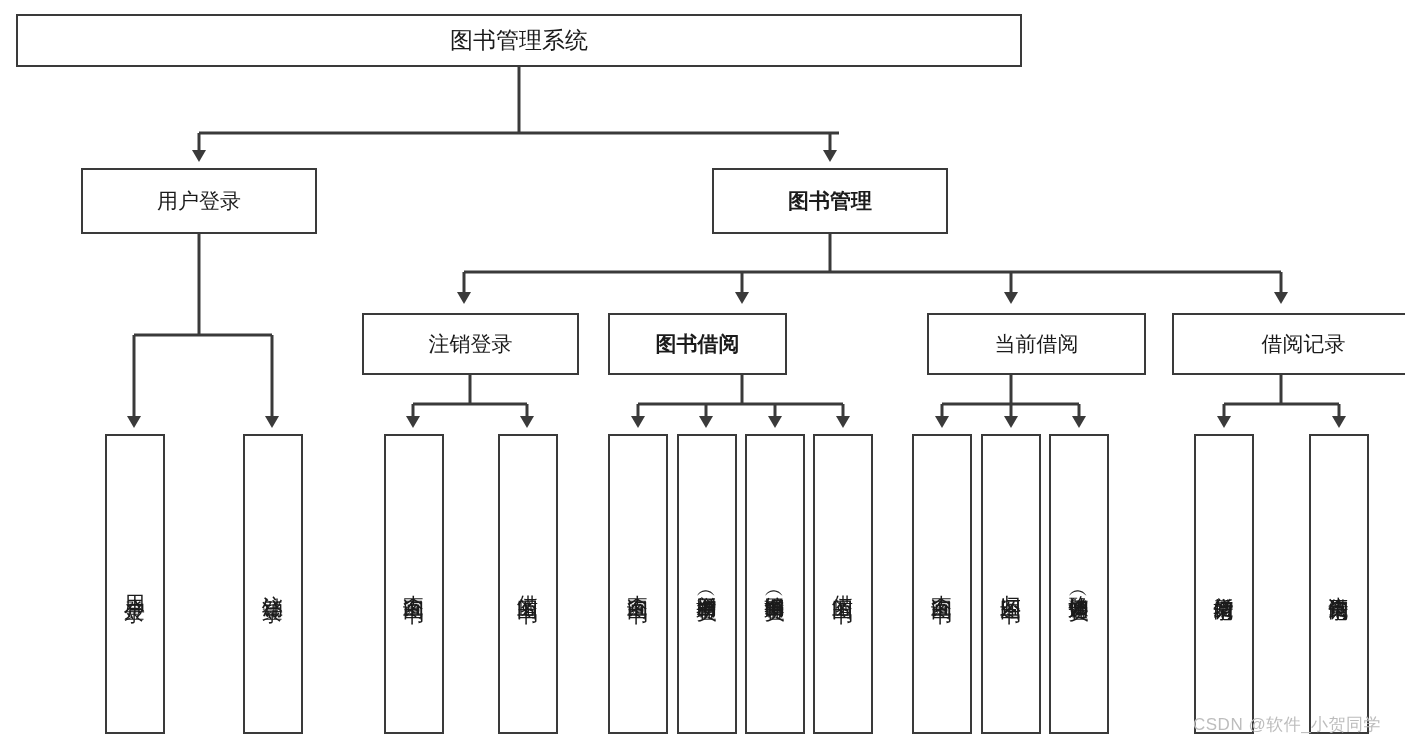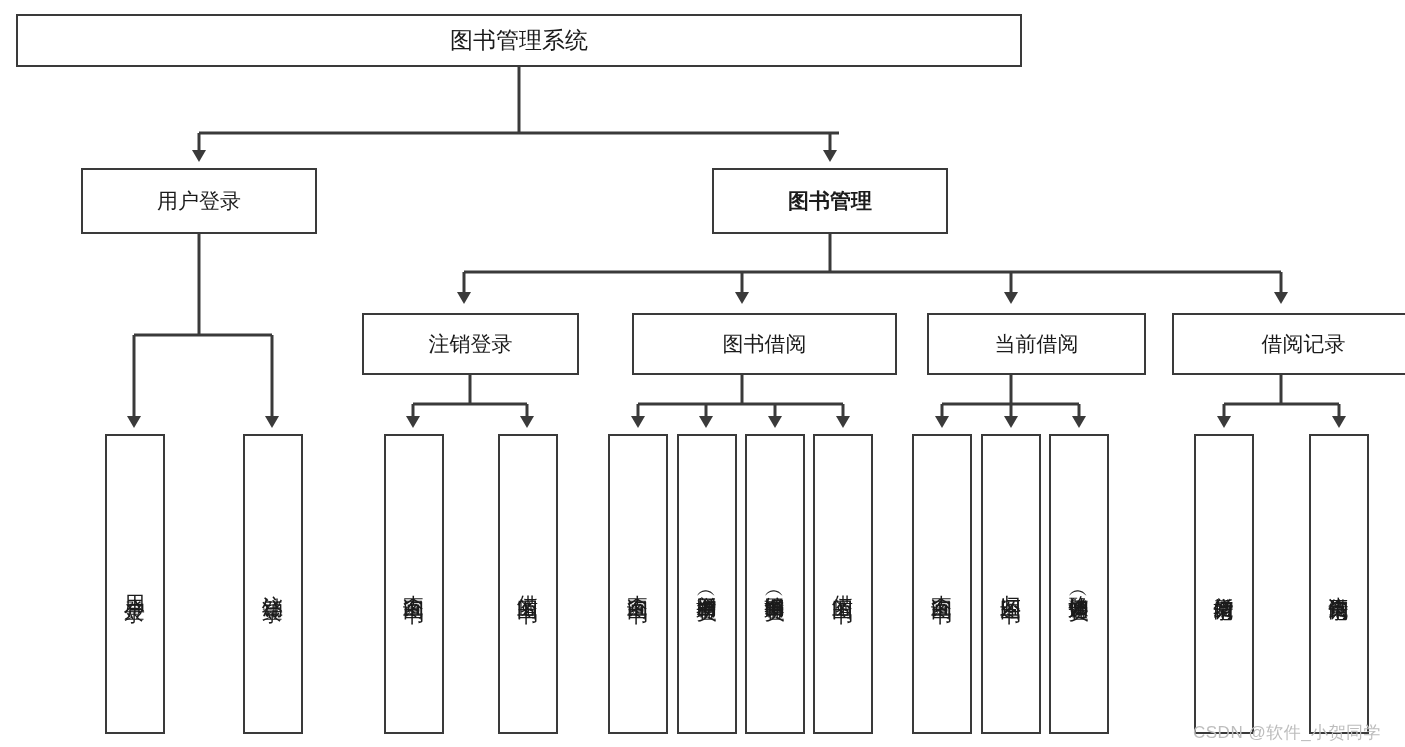--- a/index.html
+++ b/index.html
@@ -57,21 +57,21 @@
   .n-l2 .lbl { font-size: 21px; }
   .n-user-login { left: 81px; }
   .n-book-mgmt  { left: 712px; font-weight: bold; }
   
   .n-l3 {
     top: 313px;
     height: 62px;
   }
   .n-l3 .lbl { font-size: 21px; }
   .n-new-book   { left: 362px; width: 217px; }
-  .n-borrow     { left: 632px; width: 265px; }
+  .n-borrow     { left: 608px; width: 179px; font-weight: bold; }
   .n-current    { left: 902px; width: 219px; margin-left: 25px; }
   .n-record     { left: 1172px; width: 263px; }
   
   .leaf {
     position: absolute;
     box-sizing: border-box;
     top: 434px;
     height: 300px;
     width: 60px;
     background: #ffffff;
@@ -92,21 +92,20 @@
   }
   .leaf.tall .vlbl { font-size: 20px; letter-spacing: 1px; }
   #watermark {
     position: absolute;
     left: 1193px;
     top: 713px;
     font-size: 17px;
     color: #bdbdbd;
     white-space: nowrap;
     letter-spacing: 0.5px;
-    margin-top: 8px;
   }
 </style>
 </head>
 <body>
 
 <div id="canvas">
 
   <svg class="wires" viewBox="0 0 1405 747">
     <defs>
       <marker id="arw" markerWidth="12" markerHeight="14" refX="2" refY="7" orient="auto" markerUnits="userSpaceOnUse">

